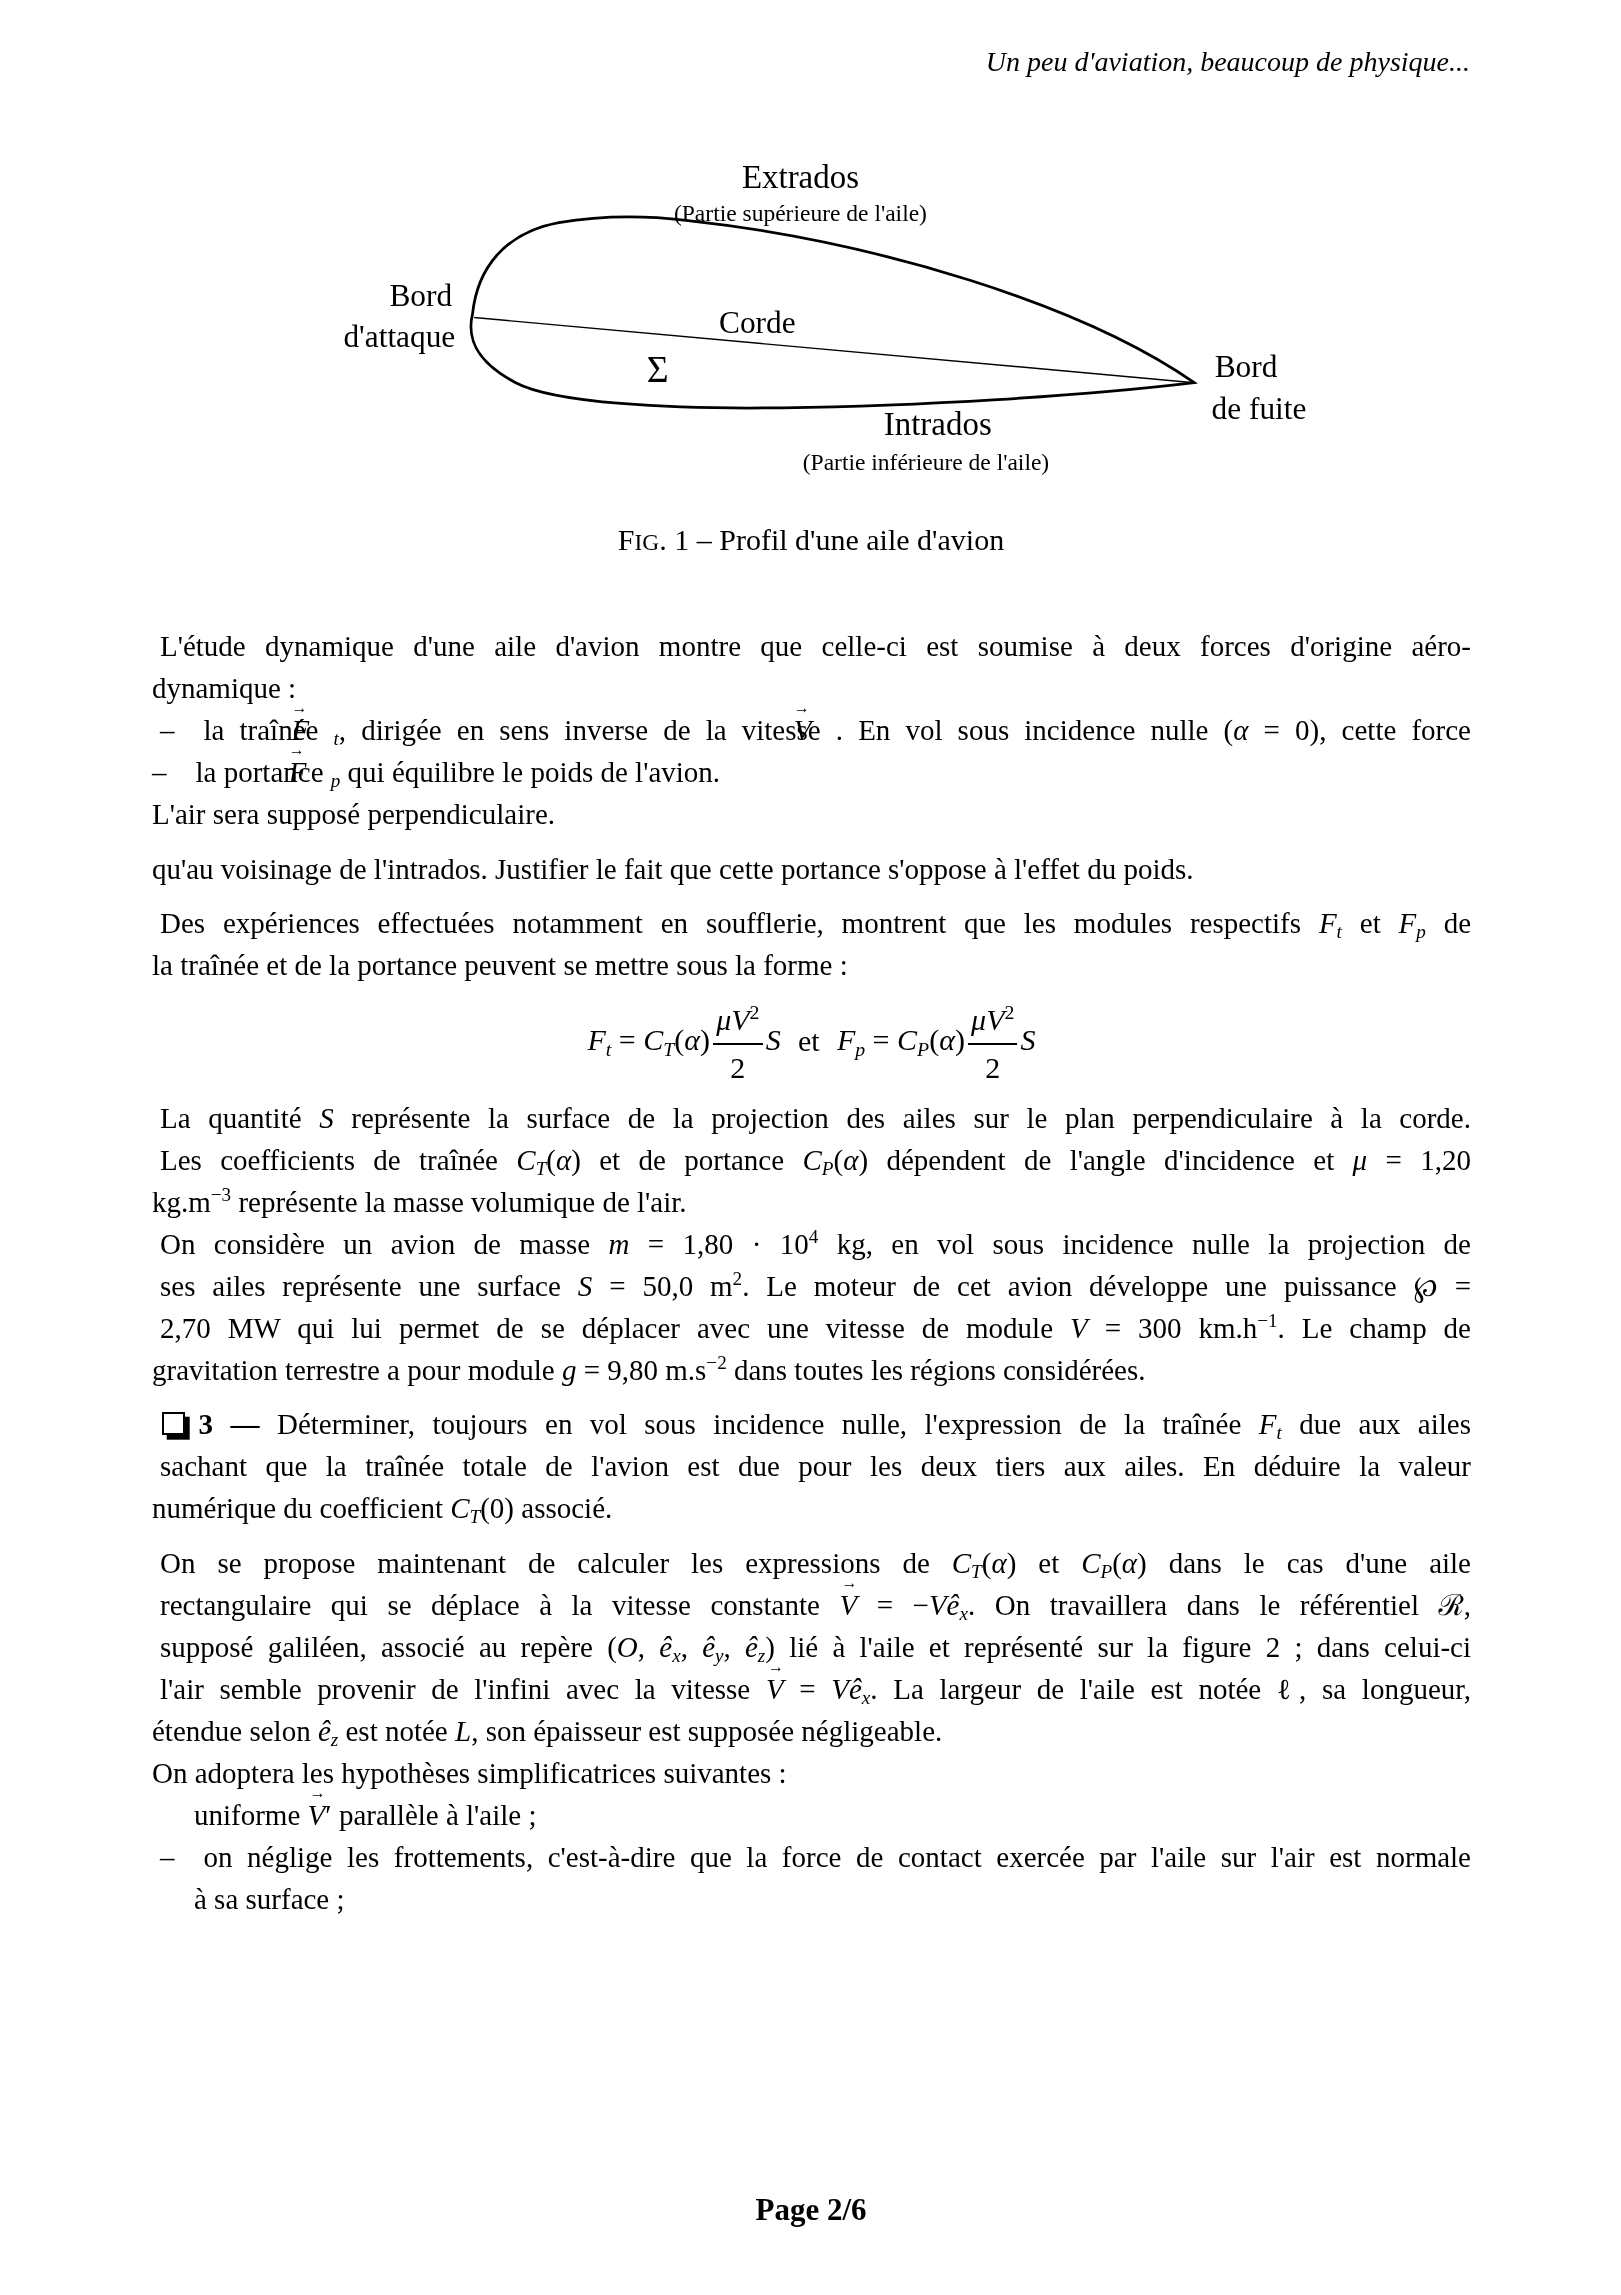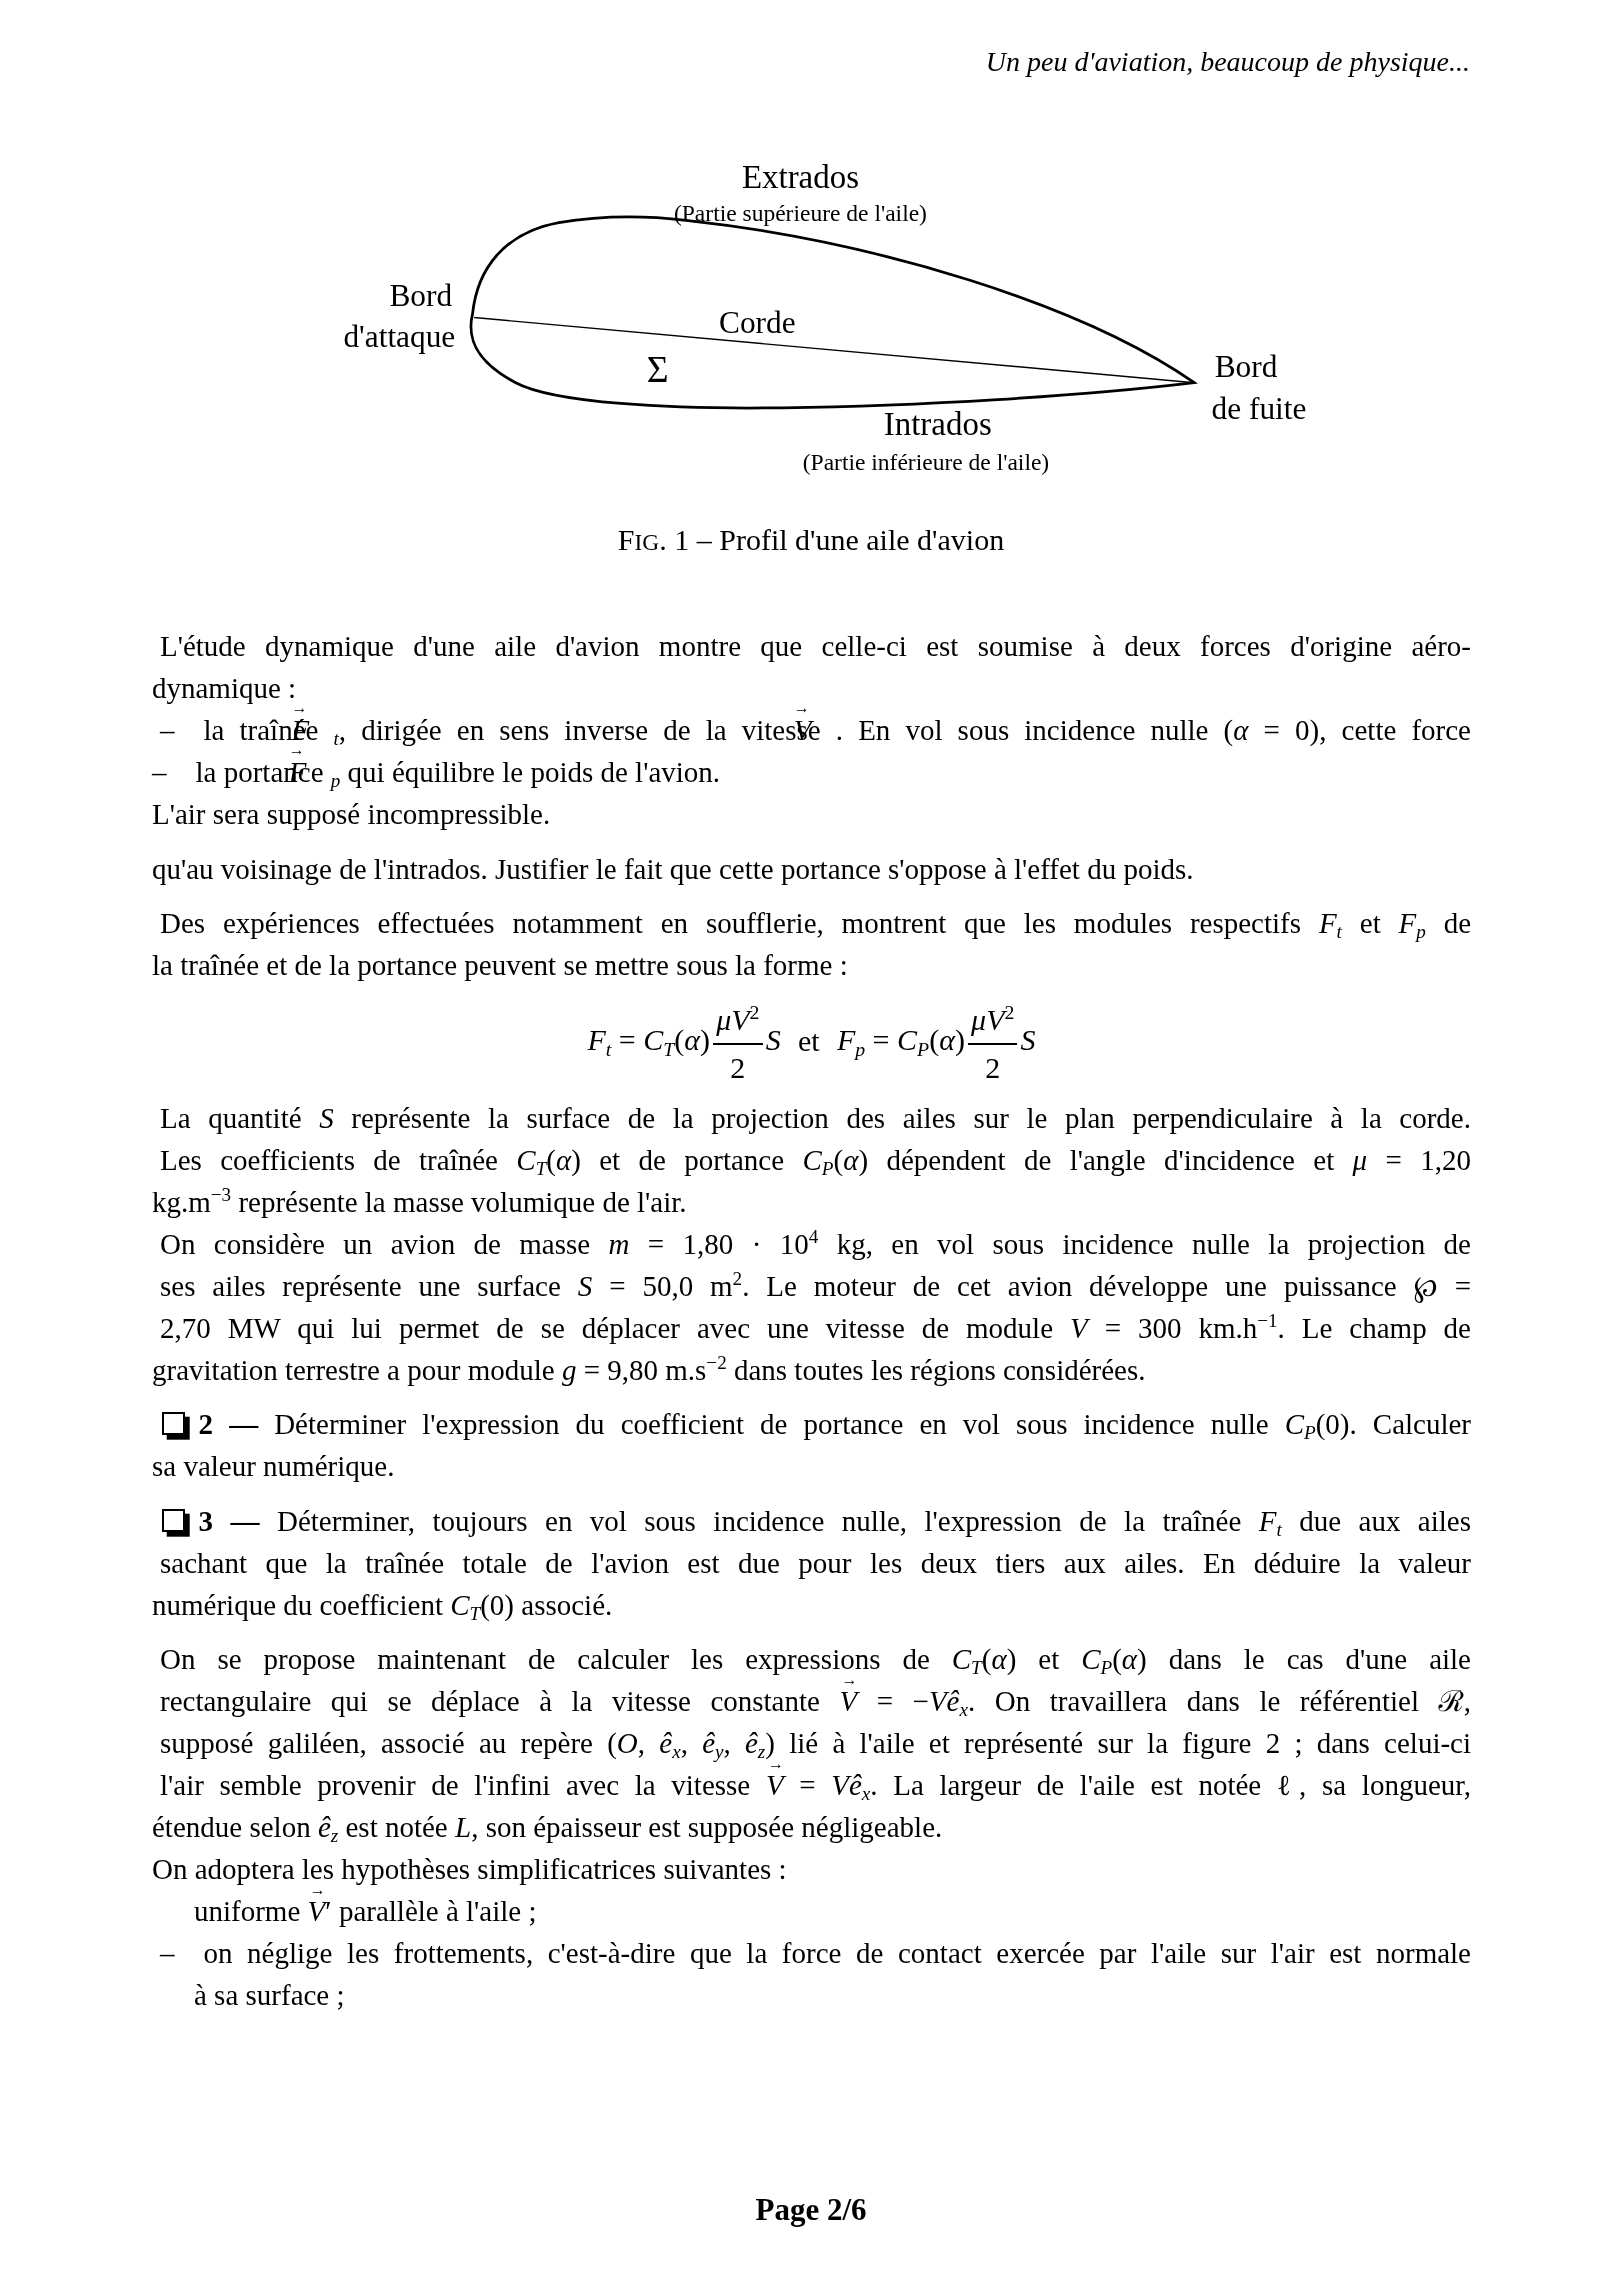--- a/index.html
+++ b/index.html
@@ -81,21 +81,21 @@
 
 <div class="fig-caption">F<small>IG</small>. 1 – Profil d'une aile d'avion</div>
 
 <div class="doc-body">
 
   <div>
     <div class="ln fill">L'étude dynamique d'une aile d'avion montre que celle-ci est soumise à deux forces d'origine aéro-</div>
     <div class="ln">dynamique :</div>
     <div class="ln fill hang">– la traînée <span class="vec"><i>F</i><span class="a">→</span></span><sub><i>t</i></sub>, dirigée en sens inverse de la vitesse <span class="vec"><i>V</i><span class="a">→</span></span>. En vol sous incidence nulle (<i>α</i> = 0), cette force</div>
     <div class="ln hang">– la portance <span class="vec"><i>F</i><span class="a">→</span></span><sub><i>p</i></sub> qui équilibre le poids de l'avion.</div>
-    <div class="ln">L'air sera supposé incompressible.</div>
+    <div class="ln">L'air sera supposé perpendiculaire.</div>
   </div>
 
   <div class="blk">
     <div class="ln">qu'au voisinage de l'intrados. Justifier le fait que cette portance s'oppose à l'effet du poids.</div>
   </div>
 
   <div class="blk">
     <div class="ln fill">Des expériences effectuées notamment en soufflerie, montrent que les modules respectifs <i>F</i><sub><i>t</i></sub> et <i>F</i><sub><i>p</i></sub> de</div>
     <div class="ln">la traînée et de la portance peuvent se mettre sous la forme :</div>
   </div>
@@ -105,24 +105,20 @@
   <div>
     <div class="ln fill">La quantité <i>S</i> représente la surface de la projection des ailes sur le plan perpendiculaire à la corde.</div>
     <div class="ln fill">Les coefficients de traînée <i>C</i><sub><i>T</i></sub>(<i>α</i>) et de portance <i>C</i><sub><i>P</i></sub>(<i>α</i>) dépendent de l'angle d'incidence et <i>μ</i> = 1,20</div>
     <div class="ln">kg.m<sup>−3</sup> représente la masse volumique de l'air.</div>
     <div class="ln fill">On considère un avion de masse <i>m</i> = 1,80 · 10<sup>4</sup> kg, en vol sous incidence nulle la projection de</div>
     <div class="ln fill">ses ailes représente une surface <i>S</i> = 50,0 m<sup>2</sup>. Le moteur de cet avion développe une puissance ℘ =</div>
     <div class="ln fill">2,70 MW qui lui permet de se déplacer avec une vitesse de module <i>V</i> = 300 km.h<sup>−1</sup>. Le champ de</div>
     <div class="ln">gravitation terrestre a pour module <i>g</i> = 9,80 m.s<sup>−2</sup> dans toutes les régions considérées.</div>
   </div>
 
-  <div class="blk">
-    <div class="ln fill"><span class="qbox"></span><b>2 —</b> Déterminer l'expression du coefficient de portance en vol sous incidence nulle <i>C</i><sub><i>P</i></sub>(0). Calculer</div>
-    <div class="ln">sa valeur numérique.</div>
-  </div>
 
   <div class="blk">
     <div class="ln fill"><span class="qbox"></span><b>3 —</b> Déterminer, toujours en vol sous incidence nulle, l'expression de la traînée <i>F</i><sub><i>t</i></sub> due aux ailes</div>
     <div class="ln fill">sachant que la traînée totale de l'avion est due pour les deux tiers aux ailes. En déduire la valeur</div>
     <div class="ln">numérique du coefficient <i>C</i><sub><i>T</i></sub>(0) associé.</div>
   </div>
 
   <div class="blk">
     <div class="ln fill">On se propose maintenant de calculer les expressions de <i>C</i><sub><i>T</i></sub>(<i>α</i>) et <i>C</i><sub><i>P</i></sub>(<i>α</i>) dans le cas d'une aile</div>
     <div class="ln fill">rectangulaire qui se déplace à la vitesse constante <span class="vec"><i>V</i><span class="a">→</span></span> = −<i>V</i><i>ê</i><sub><i>x</i></sub>. On travaillera dans le référentiel ℛ,</div>

